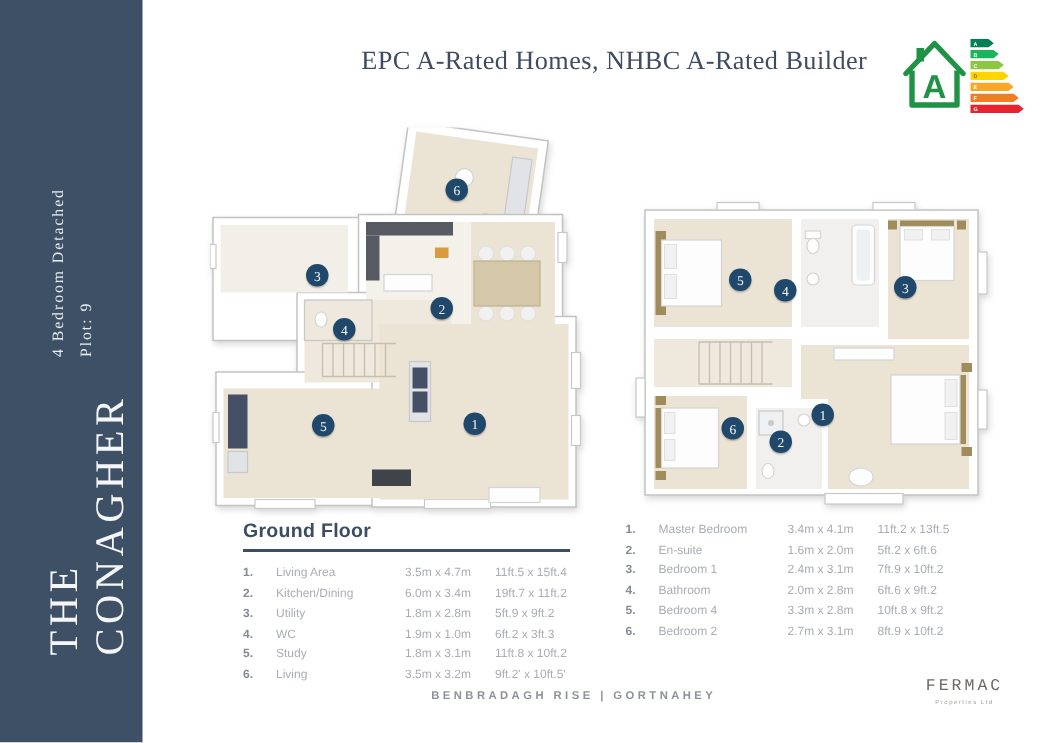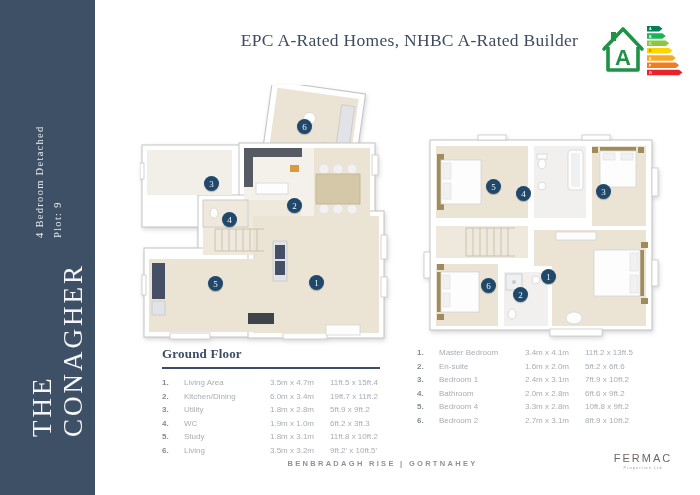--- a/index.html
+++ b/index.html
@@ -28,32 +28,32 @@
   .plan-first  { left:422px; top:132px; width:238px; height:205px; }
   .marker { position:absolute; width:15px; height:15px; border-radius:50%;
             background:#20486b; color:#f2f4f6; display:flex; align-items:center; justify-content:center;
             font-family:"Liberation Serif", serif; font-size:9px;
             box-shadow:0 1px 1px rgba(0,0,0,.25); }
 
   
   .rtable { position:absolute; top:346px; width:218px; }
   .rtable-ground { left:162px; }
   .rtable-first  { left:417px; }
-  .rtable h3 { font-family:Liberation Serif, serif; font-size:13px; font-weight:700;
+  .rtable h3 { font-family:Liberation Sans, sans-serif; font-size:13px; font-weight:700;
                color:#3c4d63; letter-spacing:.2px; padding-bottom:5px;
                border-bottom:2px solid #3c4d63; margin-bottom:7px; }
   .trow { display:grid; grid-template-columns:22px 86px 60px auto; align-items:baseline;
           font-size:8px; color:#a9adb4; line-height:13.6px; }
   .tnum { color:#858b94; font-weight:700; }
 
   
   .footer-dev { position:absolute; left:100px; top:459px; width:565px; text-align:center;
                 font-size:7.5px; letter-spacing:2.3px; color:#8d929a;font-weight:bold; }
   .brand { position:absolute; left:608px; top:452px; width:70px; text-align:center; }
-  .brand-name { font-family:Liberation Sans, sans-serif; font-size:11px; letter-spacing:2px;
+  .brand-name { font-family:Liberation Mono, monospace; font-size:11px; letter-spacing:2px;
                 color:#6e6862; font-weight:500; }
   .brand-tag { font-size:4px; letter-spacing:1px; color:#a39d97; margin-top:1px; }
 
   
   .wallo  { fill:#ffffff; stroke:#c3c3c3; stroke-width:1; }
   .tab    { fill:#ffffff; stroke:#c8c8c8; stroke-width:.8; }
   .fbeige { fill:#ebe3d4; }
   .flite  { fill:#f2efe8; }
   .fkit   { fill:#f4f1ea; }
   .fhall  { fill:#efe9dd; }

